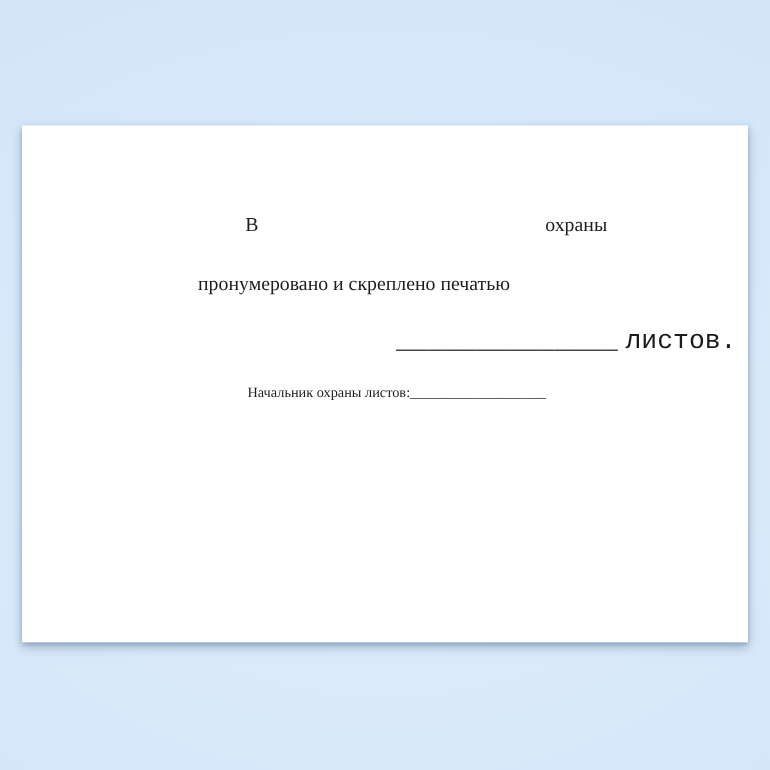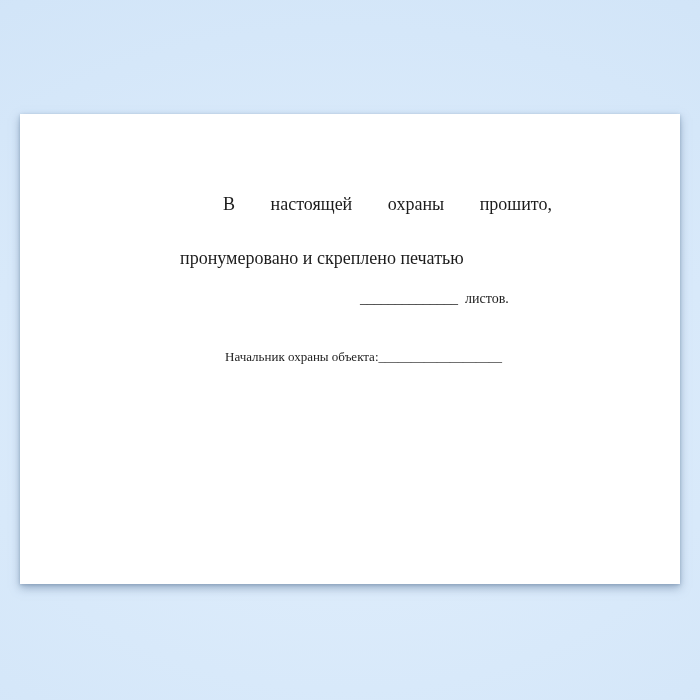--- a/index.html
+++ b/index.html
@@ -42,24 +42,25 @@
     left: 160px;
     top: 106px;
     font-size: 18px;
     line-height: 32px;
     white-space: nowrap;
     margin-top: 22px;
   }
   .sheets-line {
     position: absolute;
     left: 340px;
-    top: 169px;
-    font-size: 14px;
+    top: 181px;
+    font-size: 24px;
     line-height: 32px;
     white-space: nowrap;
+    font-family: Liberation Mono, monospace;
   }
   .sheets-line .blank {
     letter-spacing: 0;
   }
   .sheets-line .label {
     margin-left: 7px;
   }
   .signature-line {
     position: absolute;
     left: 205px;
@@ -70,29 +71,27 @@
   }
 </style>
 </head>
 <body>
 
 <div class="stage">
   <div class="page">
 
     <div class="line-justified">
       <span>В</span>
-      <span>настоящей</span>
       <span>охраны</span>
-      <span>прошито,</span>
     </div>
 
     <div class="line-normal">пронумеровано и скреплено печатью</div>
 
     <div class="sheets-line">
       <span class="blank">______________</span><span class="label">листов.</span>
     </div>
 
     <div class="signature-line">
-      <span>Начальник охраны объекта:</span><span>___________________</span>
+      <span>Начальник охраны листов:</span><span>___________________</span>
     </div>
 
   </div>
 </div>
 
 </body></html>

